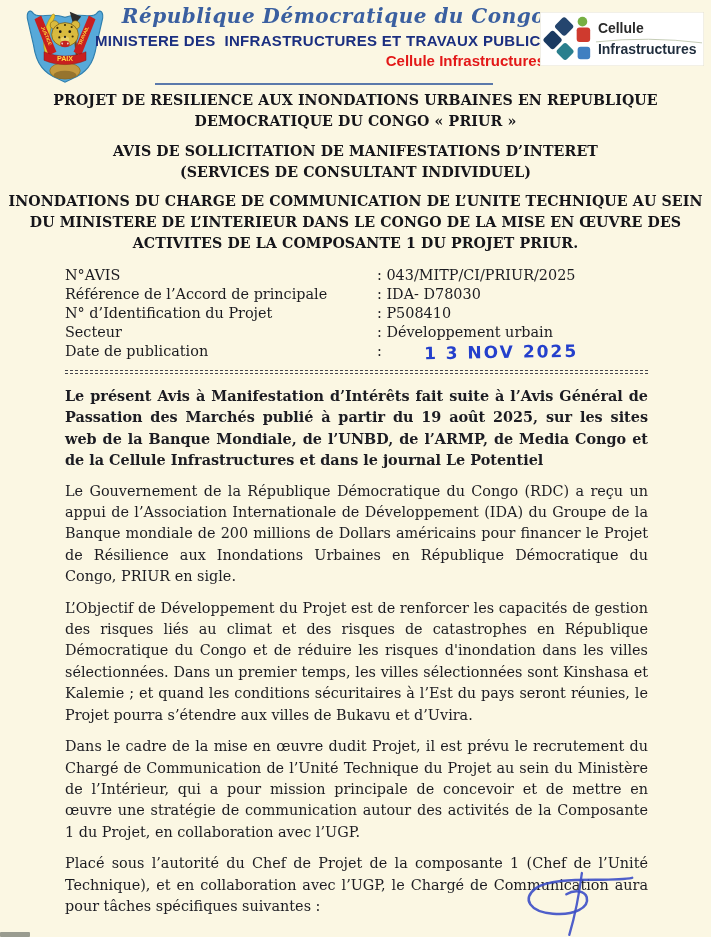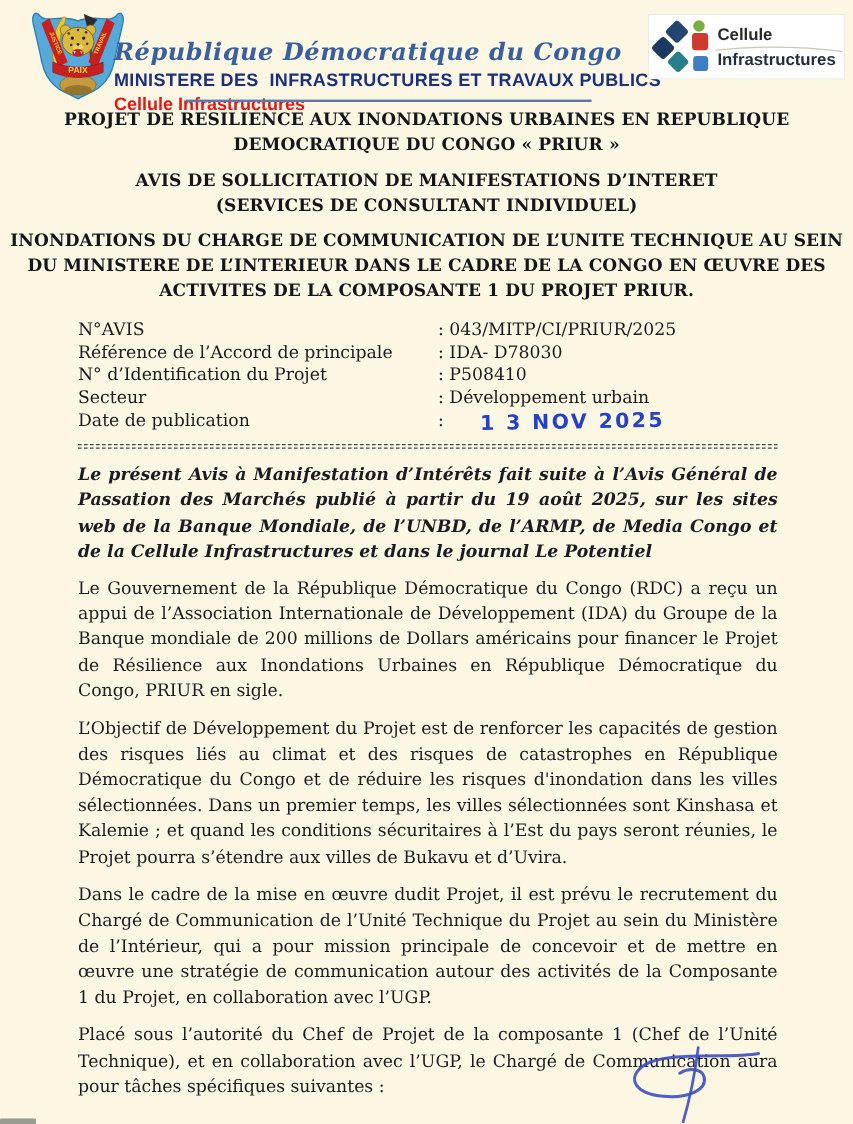--- a/index.html
+++ b/index.html
@@ -4,21 +4,21 @@
 <style>
   * { margin:0; padding:0; box-sizing:border-box; }
   html,body { background:#888; }
   .page {
     position:relative; width:711px; height:937px; margin:0 auto;
     background:#fbf7e3; overflow:hidden;
     font-family:"DejaVu Serif", serif; color:#1c1c22;
   }
   
   .coat-svg { position:absolute; left:22px; top:5px; }
-  .head-center { position:absolute; left:95px; top:31px; width:450px; text-align:left; }
+  .head-center { position:absolute; left:95px; top:4px; width:450px; text-align:right; }
   .republic-line {
     font-family:"DejaVu Serif", serif; font-style:italic; font-weight:700;
     font-size:20px; color:#3a5fa0; letter-spacing:0.5px; white-space:nowrap;
   }
   .ministry-line {
     margin-top:4px; font-family:"Liberation Sans", sans-serif; font-weight:700;
     font-size:15px; color:#1b2f80; letter-spacing:0.3px; white-space:pre; 
   }
   .cellule-line {
     margin-top:3px; font-family:"Liberation Sans", sans-serif; font-weight:700;
@@ -29,39 +29,39 @@
   
   .titles { padding-top:90px; text-align:center; }
   .title-line {
     font-weight:700; font-size:14.2px; line-height:21px; color:#15151a;
     white-space:nowrap; letter-spacing:0.1px;
   }
   .title-block { margin-bottom:0; }
   .gap-a { height:9px; } .gap-b { height:8px; }
   
   .ref-table { margin:12px 0 0 65px; }
-  .ref-row { display:flex; font-size:14.4px; line-height:19px; color:#1b1b20; }
+  .ref-row { display:flex; font-size:14.4px; line-height:19px; color:#1b1b20;gap:12px; }
   .ref-label { width:300px; flex:0 0 300px; }
   .ref-value { }
   .ref-row-date { align-items:flex-start; height:26px; }
   .stamp {
     display:inline-block; margin-left:30px; transform:rotate(-1deg) translateY(1px);
     font-family:"DejaVu Sans", sans-serif; font-weight:800; font-size:17px;
     letter-spacing:2px; color:#2440cc; white-space:nowrap;
   }
   .dashed-rule {
     margin:2px 63px 0 65px; height:4px;
     border-top:1.5px dashed #44444c; border-bottom:1.5px dashed #44444c;
   }
   
   .body-text { margin:11px 63px 0 65px; }
   .body-text p {
     font-size:14.4px; line-height:21.4px; text-align:justify; margin-bottom:10px;
   }
-  .intro-para { font-style:italic; font-weight:700; }
+  .intro-para { font-weight:700; }
   .pen-svg { position:absolute; left:520px; top:870px; pointer-events:none; }
   .scan-edge { position:absolute; left:0; bottom:0; width:30px; height:5px;
     background:#4a524c; opacity:.55; border-radius:1px; }
 </style>
 </head>
 <body>
 
 <div class="page">
 
   <svg class="coat-svg" width="86" height="82" viewBox="0 0 90 86" aria-hidden="true">
@@ -119,21 +119,21 @@
       <div class="title-line">DEMOCRATIQUE DU CONGO « PRIUR »</div>
     </div>
     <div class="gap-a"></div>
     <div class="title-block">
       <div class="title-line">AVIS DE SOLLICITATION DE MANIFESTATIONS D’INTERET</div>
       <div class="title-line">(SERVICES DE CONSULTANT INDIVIDUEL)</div>
     </div>
     <div class="gap-b"></div>
     <div class="title-block">
       <div class="title-line">INONDATIONS DU CHARGE DE COMMUNICATION DE L’UNITE TECHNIQUE AU SEIN</div>
-      <div class="title-line">DU MINISTERE  DE L’INTERIEUR  DANS LE CADRE DE LA CONGO EN ŒUVRE DES</div>
+      <div class="title-line">DU MINISTERE  DE L’INTERIEUR  DANS LE CONGO DE LA MISE EN ŒUVRE DES</div>
       <div class="title-line">ACTIVITES DE LA COMPOSANTE 1 DU PROJET PRIUR.</div>
     </div>
   </div>
 
   <div class="ref-table">
     <div class="ref-row">
       <span class="ref-label">N°AVIS</span>
       <span class="ref-value">: 043/MITP/CI/PRIUR/2025</span>
     </div>
     <div class="ref-row">

